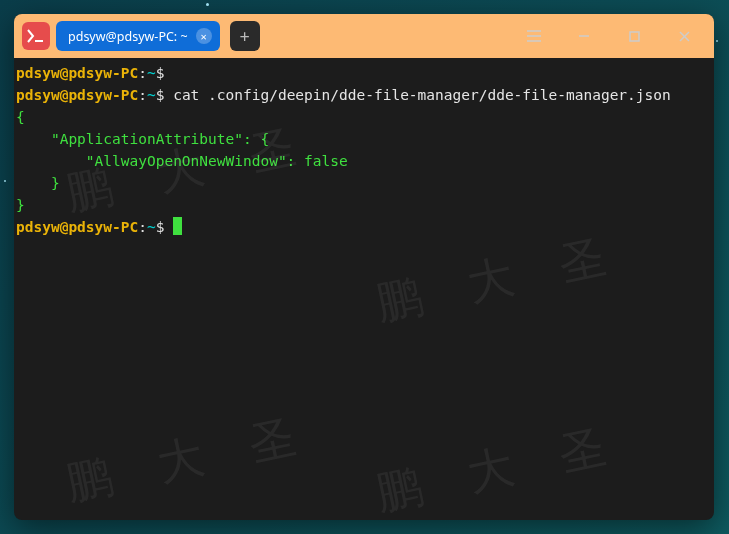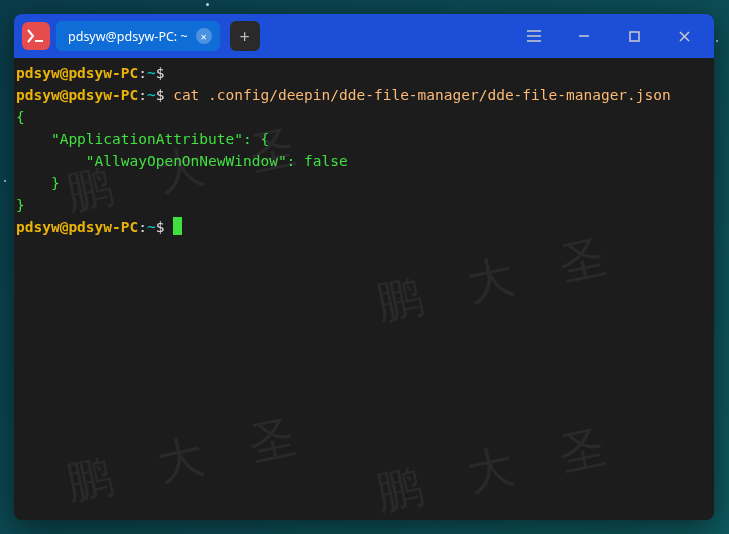--- a/index.html
+++ b/index.html
@@ -13,21 +13,21 @@
   .terminal-window {
     position: absolute; left: 14px; top: 14px;
     width: 700px; height: 506px;
     background: #1c1c1c;
     border-radius: 8px;
     overflow: hidden;
     box-shadow: 0 8px 32px rgba(0,0,0,0.5);
   }
   .titlebar {
     height: 44px;
-    background: #1d4ed8;
+    background: #fdba74;
     display: flex; align-items: center;
     padding: 12px 8px;
     gap: 6px;
   }
   .app-icon {
     width: 28px; height: 28px;
     background: #e64c4c;
     border-radius: 6px;
     display: flex; align-items: center; justify-content: center;
     flex-shrink: 0;
@@ -82,21 +82,21 @@
     letter-spacing: 18px;
     transform: rotate(-12deg);
     pointer-events: none;
     white-space: nowrap;
   }
   .line { white-space: pre; padding: 0 2px; }
   .user { color: #eab308; font-weight: bold; }
   .colon { color: #e0e0e0; }
   .path { color: #00d0d0; }
   .dollar { color: #e0e0e0; }
-  .cmd { color: #fdba74; }
+  .cmd { color: #e5e5e5; }
   .out { color: #3fe03f; }
   .cursor {
     display: inline-block;
     width: 9px; height: 18px;
     background: #3fe03f;
     vertical-align: -3px;
   }
 </style>
 </head>
 <body>

